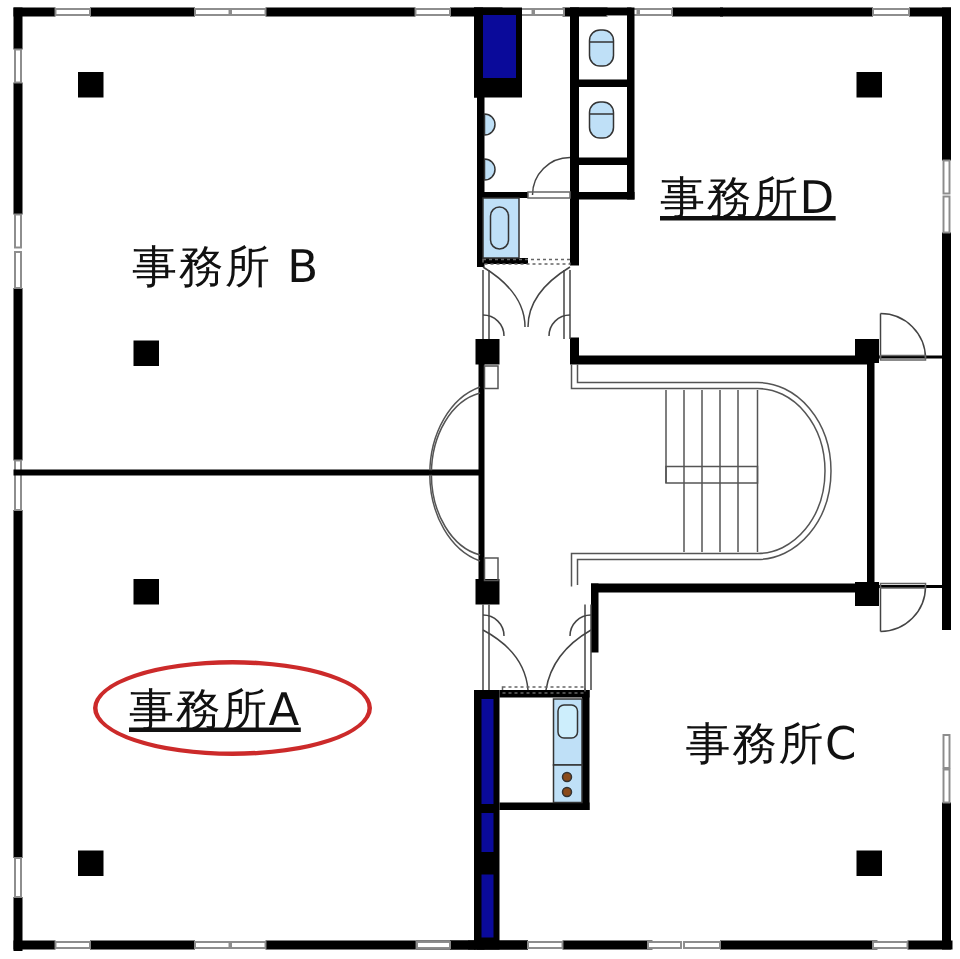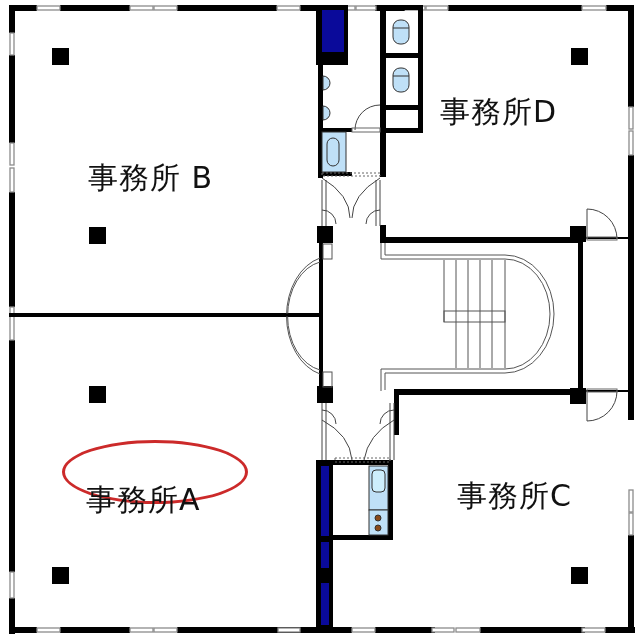--- a/index.html
+++ b/index.html
@@ -1,22 +1,22 @@
 <!DOCTYPE html>
 <html><head>
 <meta charset="utf-8">
 <style>
   html, body { margin:0; padding:0; background:#ffffff; }
   body { width:640px; height:639px; position:relative; overflow:hidden; font-family:"DejaVu Sans", sans-serif; }
   #plan { position:absolute; left:0; top:0; width:640px; height:639px; }
   .label { position:absolute; color:#111; font-size:30px; font-family:"DejaVu Sans", sans-serif; white-space:nowrap; letter-spacing:1px; }
-  .label-office-a { left:86px; top:480px; }
+  .label-office-a { left:86px; top:453px;text-decoration:underline; }
   .label-office-b { left:88px; top:158px; }
   .label-office-c { left:416px; top:476px;margin-left:41px; }
-  .label-office-d { left:440px; top:92px; }
+  .label-office-d { left:440px; top:112px;text-decoration:underline; }
   .highlight-ellipse { position:absolute; left:62px; top:440px; width:186px; height:64px; border:3px solid #cc2a2a; border-radius:50%; box-sizing:border-box; }
 </style>
 </head>
 <body>
 
 <svg id="plan" viewBox="0 0 640 639" xmlns="http://www.w3.org/2000/svg">
 
   <g fill="#000">
 
     <rect x="9" y="5" width="28" height="6"></rect>

